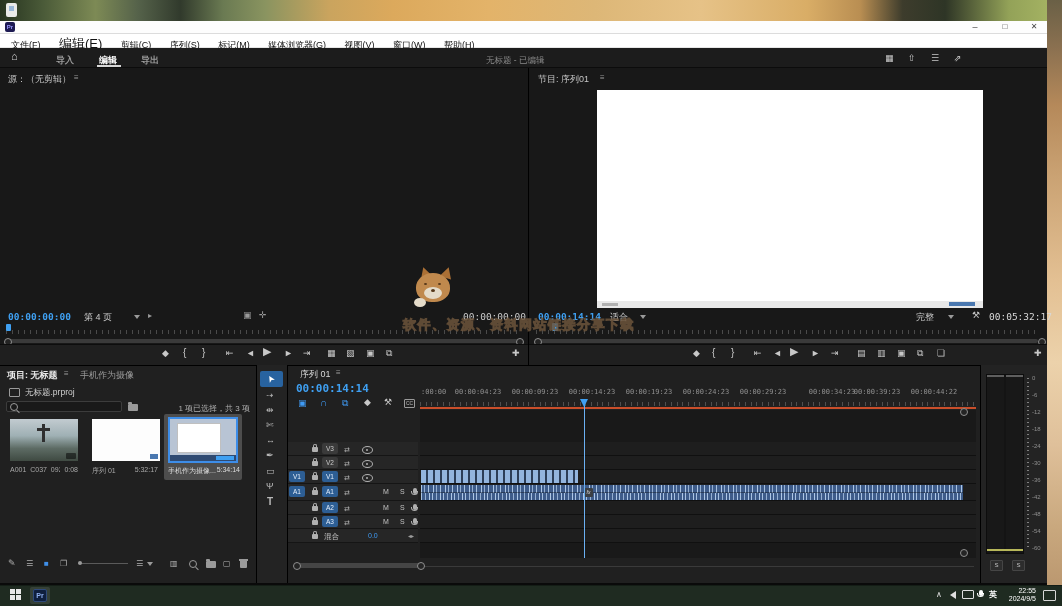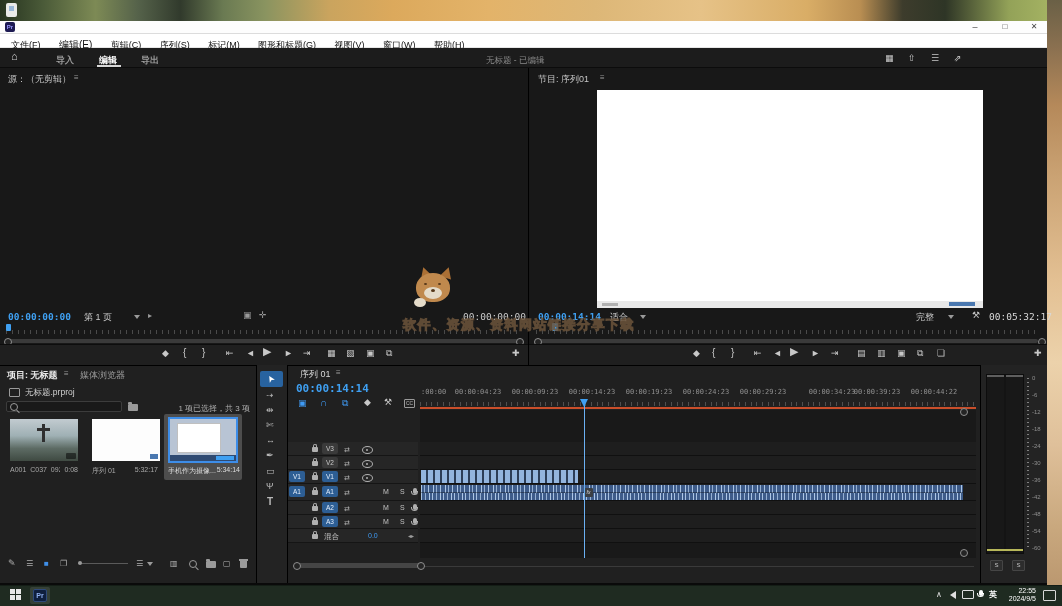--- a/index.html
+++ b/index.html
@@ -46,25 +46,25 @@
     background:linear-gradient(180deg,#6a6046 0%,#8a7050 8%,#b5895a 18%,#caa273 30%,#e3c093 48%,#ecd2ab 62%,#dfc09a 76%,#c9a87e 90%,#bb9870 100%);"></div>
 
   <div class="a" style="left:0;top:21px;width:1047px;height:13px;background:#fdfdfd;border-bottom:1px solid #dcdcdc;box-sizing:border-box;"></div>
   <div class="a" style="left:5px;top:22px;width:10px;height:10px;background:#1d1a52;border-radius:2px;color:#9a99ff;font-size:6px;line-height:10px;text-align:center;font-weight:bold;">Pr</div>
   <div class="a" style="left:962px;top:22px;width:26px;text-align:center;font-size:9px;color:#444;">–</div>
   <div class="a" style="left:992px;top:22px;width:26px;text-align:center;font-size:8px;color:#444;">□</div>
   <div class="a" style="left:1022px;top:22px;width:24px;text-align:center;font-size:8px;color:#444;">✕</div>
 
   <div class="a" style="left:0;top:34px;width:1047px;height:14px;background:#ffffff;border-bottom:1px solid #e6e6e6;box-sizing:border-box;white-space:nowrap;padding-left:4px;">
     <span style="display:inline-block;padding:0 7px;font-size:9px;line-height:13px;color:#111;">文件(F)</span>
-    <span style="display:inline-block;padding:0 7px;font-size:10px;line-height:13px;color:#111;">编辑(E)</span>
+    <span style="display:inline-block;padding:0 7px;font-size:13px;line-height:13px;color:#111;">编辑(E)</span>
     <span style="display:inline-block;padding:0 7px;font-size:9px;line-height:13px;color:#111;">剪辑(C)</span>
     <span style="display:inline-block;padding:0 7px;font-size:9px;line-height:13px;color:#111;">序列(S)</span>
     <span style="display:inline-block;padding:0 7px;font-size:9px;line-height:13px;color:#111;">标记(M)</span>
-    <span style="display:inline-block;padding:0 7px;font-size:9px;line-height:13px;color:#111;">图形和标题(G)</span>
+    <span style="display:inline-block;padding:0 7px;font-size:9px;line-height:13px;color:#111;">媒体浏览器(G)</span>
     <span style="display:inline-block;padding:0 7px;font-size:9px;line-height:13px;color:#111;">视图(V)</span>
     <span style="display:inline-block;padding:0 7px;font-size:9px;line-height:13px;color:#111;">窗口(W)</span>
     <span style="display:inline-block;padding:0 7px;font-size:9px;line-height:13px;color:#111;">帮助(H)</span>
   </div>
 
   <div class="a" style="left:0;top:48px;width:1047px;height:20px;background:#1c1c1c;border-bottom:1px solid #0c0c0c;box-sizing:border-box;"></div>
   <div class="a ic" style="left:11px;top:52px;font-size:11px;">⌂</div>
   <div class="a" style="left:56px;top:54px;font-size:9px;font-weight:bold;color:#9c9c9c;">导入</div>
   <div class="a" style="left:99px;top:54px;font-size:9px;font-weight:bold;color:#ffffff;">编辑</div>
   <div class="a" style="left:97px;top:65px;width:24px;height:2px;background:#d8d8d8;"></div>
@@ -75,21 +75,21 @@
   <div class="a ic" style="left:931px;top:54px;">☰</div>
   <div class="a ic" style="left:954px;top:54px;">⇗</div>
 
   <div class="a" style="left:0;top:68px;width:1047px;height:297px;background:#181818;"></div>
   <div class="a" style="left:528px;top:68px;width:1px;height:297px;background:#000;"></div>
 
   <div class="a" style="left:8px;top:73px;font-size:9px;color:#c6c6c6;">源：（无剪辑）</div>
   <div class="a dim" style="left:74px;top:73px;font-size:8px;">≡</div>
 
   <div class="a tc mono" style="left:8px;top:311px;font-size:9.5px;">00:00:00:00</div>
-  <div class="a" style="left:84px;top:311px;font-size:9px;color:#c9c9c9;">第 1 页</div>
+  <div class="a" style="left:84px;top:311px;font-size:9px;color:#c9c9c9;">第 4 页</div>
   <div class="a chev" style="left:134px;top:315px;"></div>
   <div class="a dim" style="left:148px;top:311px;font-size:8px;">▸</div>
   <div class="a ic" style="left:243px;top:311px;color:#9a9a9a;">▣</div>
   <div class="a ic" style="left:259px;top:311px;color:#9a9a9a;">✛</div>
   <div class="a mono" style="left:463px;top:311px;font-size:9.5px;color:#c9c9c9;">00:00:00:00</div>
 
   <div class="a" style="left:6px;top:330px;width:516px;height:4px;background:repeating-linear-gradient(90deg,#4a4a4a 0 1px,transparent 1px 6px);"></div>
   <div class="a" style="left:6px;top:324px;width:5px;height:7px;background:#3fa0f2;border-radius:1px;"></div>
   <div class="a" style="left:8px;top:339px;width:510px;height:4px;background:#3a3a3a;border-radius:2px;"></div>
   <div class="a circle" style="left:4px;top:338px;"></div>
@@ -150,21 +150,21 @@
   <div class="a ic" style="left:1034px;top:349px;">✚</div>
 
   <div class="a" style="left:0;top:365px;width:1047px;height:218px;background:#202020;border-top:1px solid #000;box-sizing:border-box;"></div>
   <div class="a" style="left:256px;top:365px;width:1px;height:218px;background:#000;"></div>
   <div class="a" style="left:287px;top:365px;width:1px;height:218px;background:#000;"></div>
   <div class="a" style="left:980px;top:365px;width:1px;height:218px;background:#000;"></div>
   <div class="a" style="left:0;top:583px;width:1047px;height:2px;background:#0a0a0a;"></div>
 
   <div class="a" style="left:7px;top:369px;font-size:9px;font-weight:bold;color:#e8e8e8;">项目: 无标题</div>
   <div class="a dim" style="left:64px;top:369px;font-size:8px;">≡</div>
-  <div class="a" style="left:80px;top:369px;font-size:9px;color:#9a9a9a;">媒体浏览器</div>
+  <div class="a" style="left:80px;top:369px;font-size:9px;color:#9a9a9a;">手机作为摄像</div>
 
   <div class="a" style="left:9px;top:388px;width:9px;height:7px;border:1px solid #9a9a9a;border-radius:1px;"></div>
   <div class="a" style="left:25px;top:387px;font-size:8.5px;color:#cfcfcf;">无标题.prproj</div>
 
   <div class="a" style="left:6px;top:401px;width:116px;height:11px;background:#191919;border:1px solid #3c3c3c;border-radius:2px;box-sizing:border-box;"></div>
   <div class="a i-mag" style="left:10px;top:403px;"></div>
   <div class="a i-folder" style="left:128px;top:404px;"></div>
   <div class="a" style="left:148px;top:403px;width:102px;text-align:right;font-size:8px;color:#b0b0b0;">1 项已选择，共 3 项</div>
 
   <div class="a" style="left:164px;top:414px;width:78px;height:66px;background:#4d4d4d;border-radius:2px;"></div>

